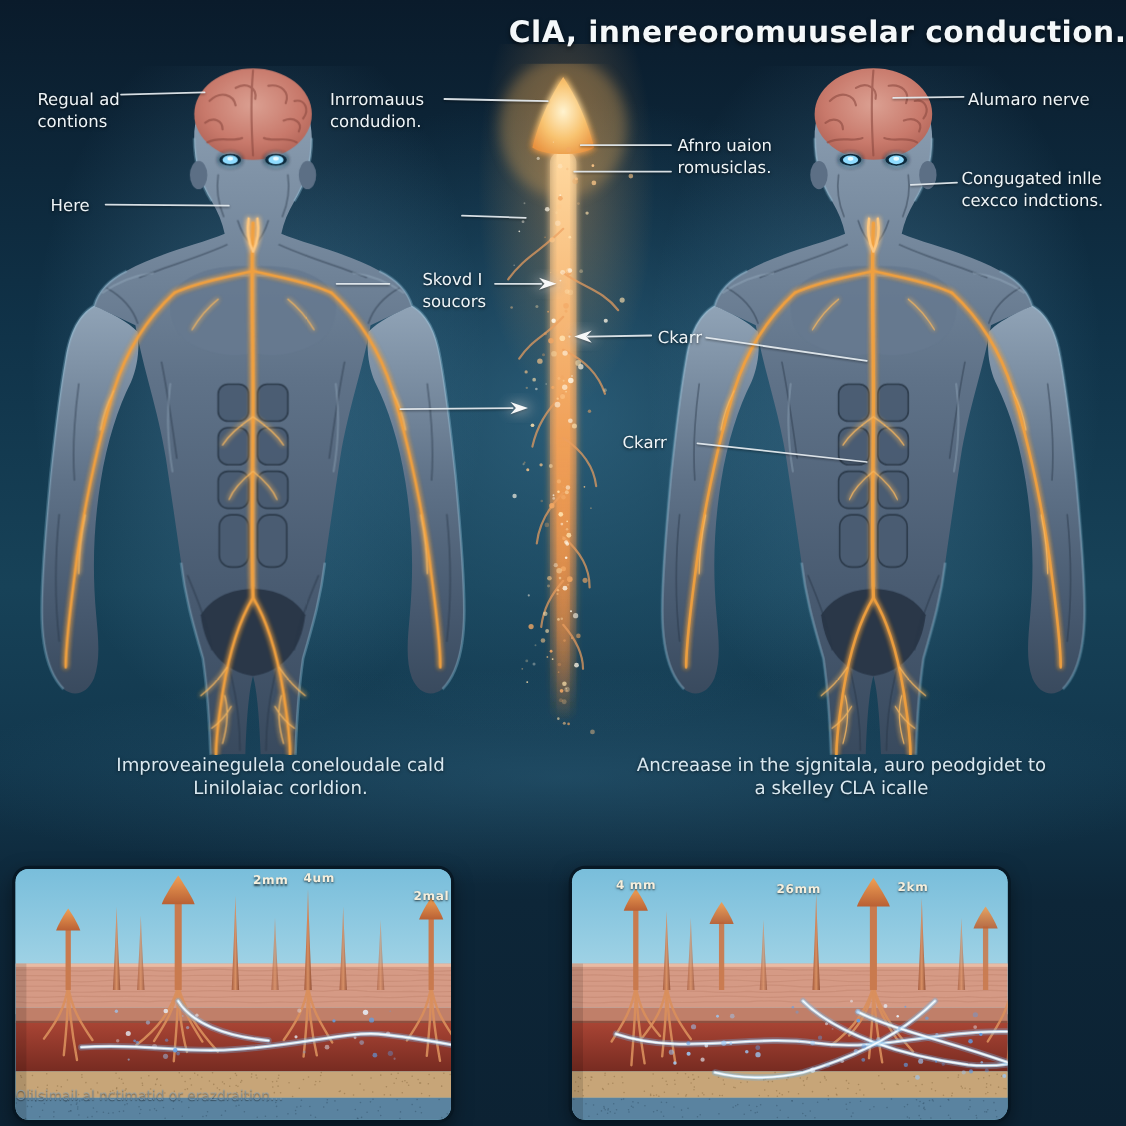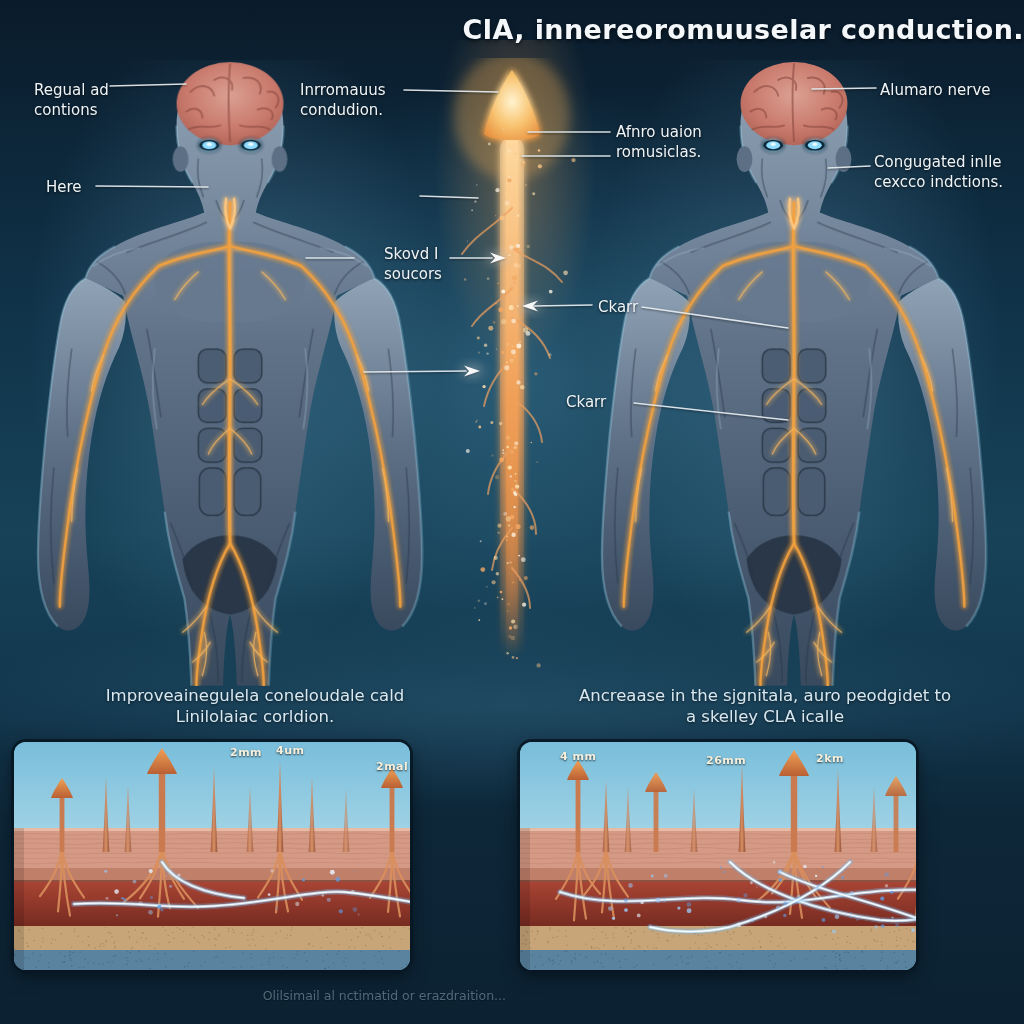--- a/index.html
+++ b/index.html
@@ -22,28 +22,29 @@
     white-space:pre-line;text-shadow:0 1px 3px rgba(0,0,0,.75);
   }
   .caption{
     position:absolute;width:430px;text-align:center;font-size:16.5px;line-height:1.25;
     color:#d9e8f0;white-space:pre-line;text-shadow:0 1px 3px rgba(0,0,0,.6);
   }
   .panel{
     position:absolute;width:396px;height:228px;border-radius:12px;overflow:hidden;
     box-shadow:0 0 0 3px rgba(7,22,34,.85), 0 6px 18px rgba(0,0,0,.5);
     background:#7dbfd9;
+    margin-top:48px;
   }
   .panel svg{position:absolute;left:0;top:0;}
   .tick{
     position:absolute;font-size:11px;color:#f5efdd;letter-spacing:.5px;
     text-shadow:0 1px 2px rgba(0,0,0,.7);font-weight:bold;
   }
   .footer-caption{
-    position:absolute;width:492px;text-align:right;font-size:12.5px;
+    position:absolute;width:492px;text-align:left;font-size:12.5px;
     color:rgba(140,170,190,.55);text-shadow:0 1px 1px rgba(0,0,0,.4);
   }
   #leader-overlay{position:absolute;left:0;top:0;pointer-events:none;
     filter:drop-shadow(0 1px 1px rgba(0,0,0,.45));}
   .leader{stroke:#e8eef2;stroke-width:1.6;stroke-linecap:round;opacity:.92;}
   .figure-svg,#bolt-svg{position:absolute;}
   
   .body-fill{fill:url(#bodyGrad);}
   .rim{fill:none;stroke:#9fd2ec;stroke-width:2.4;opacity:.45;}
   .stria{fill:none;stroke:#273546;stroke-width:1.6;opacity:.42;stroke-linecap:round;}

